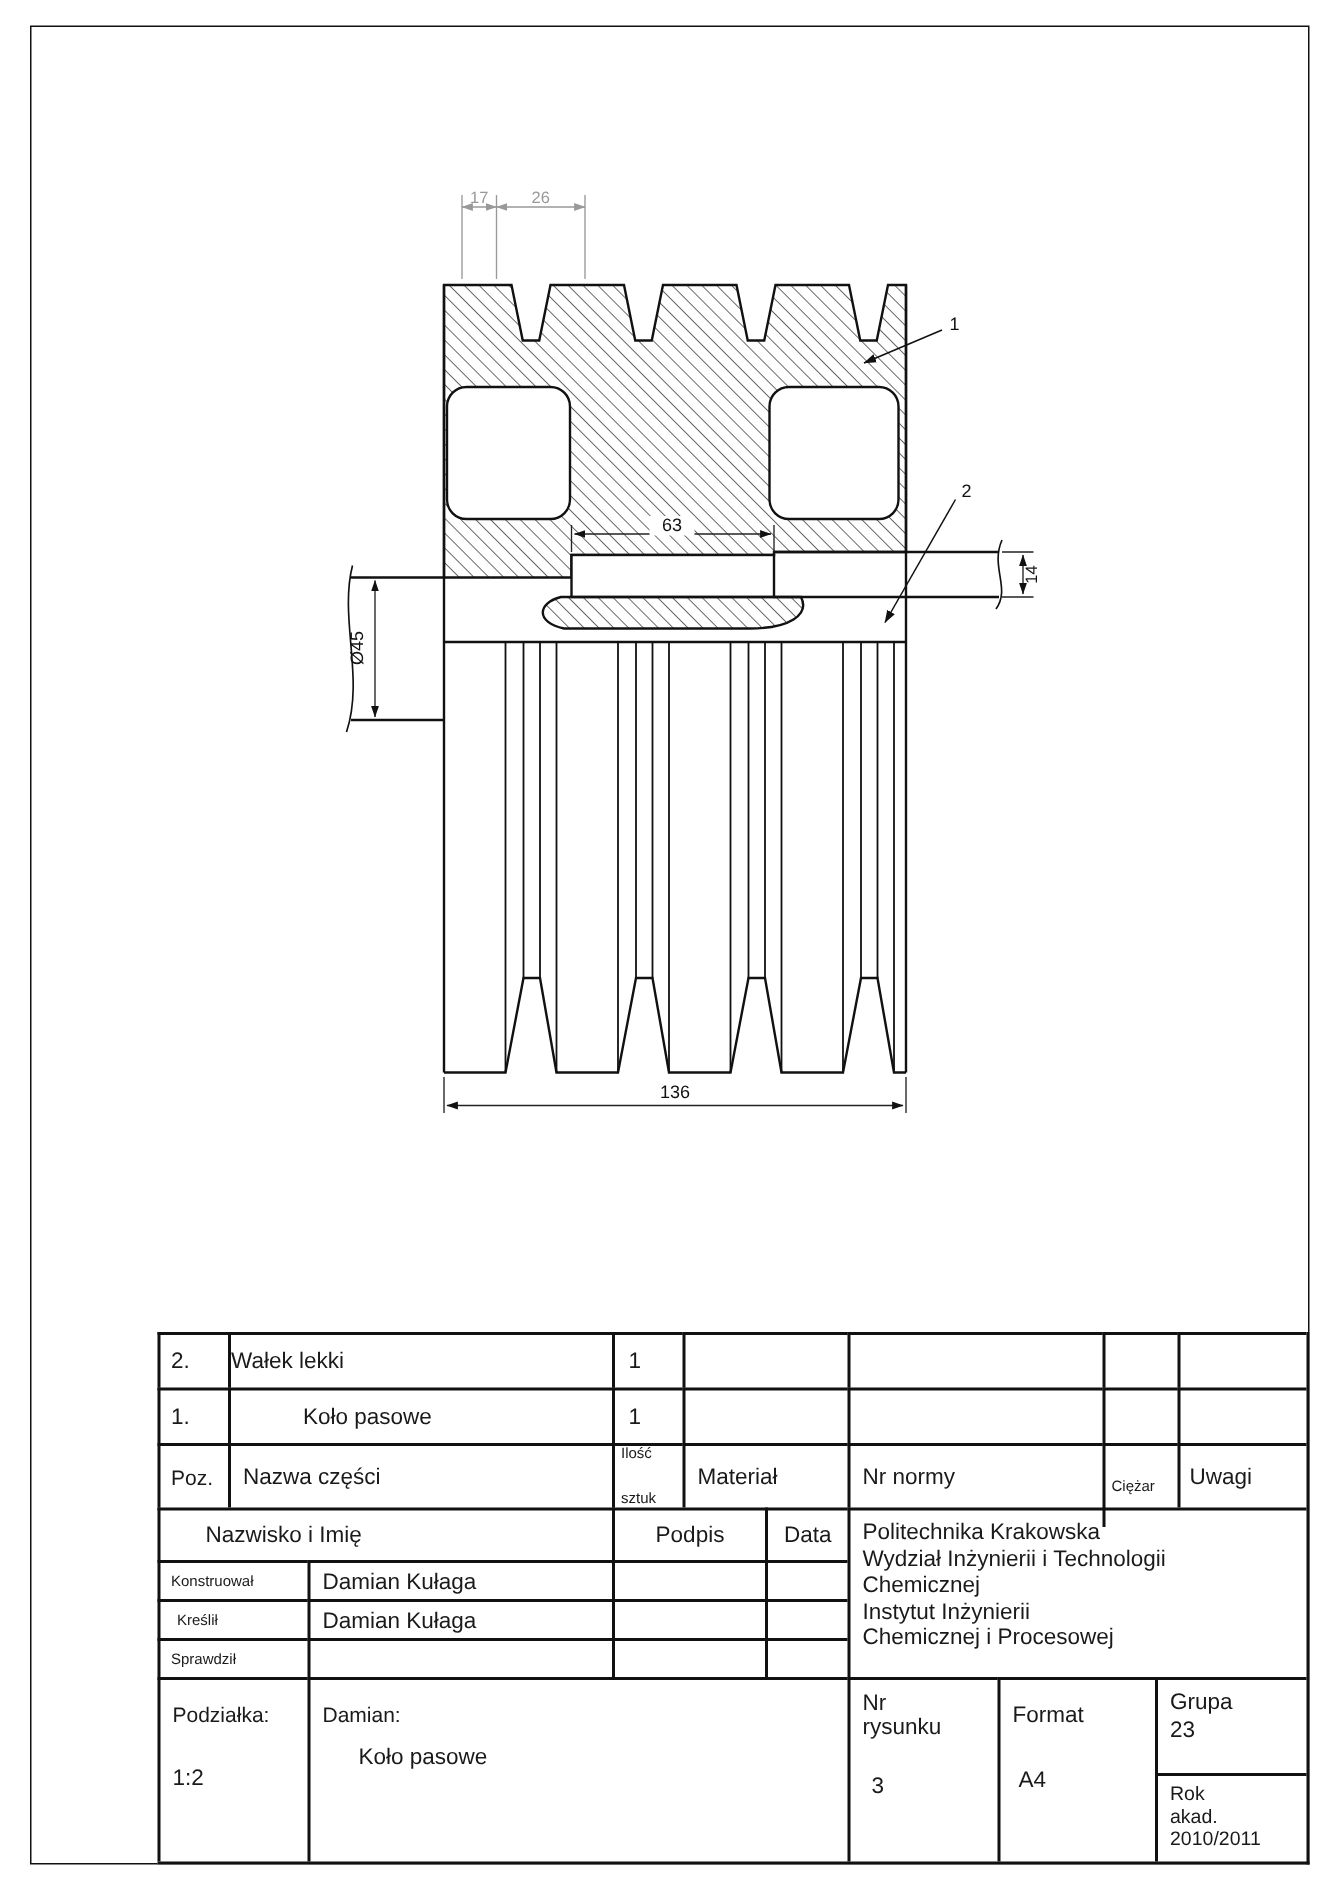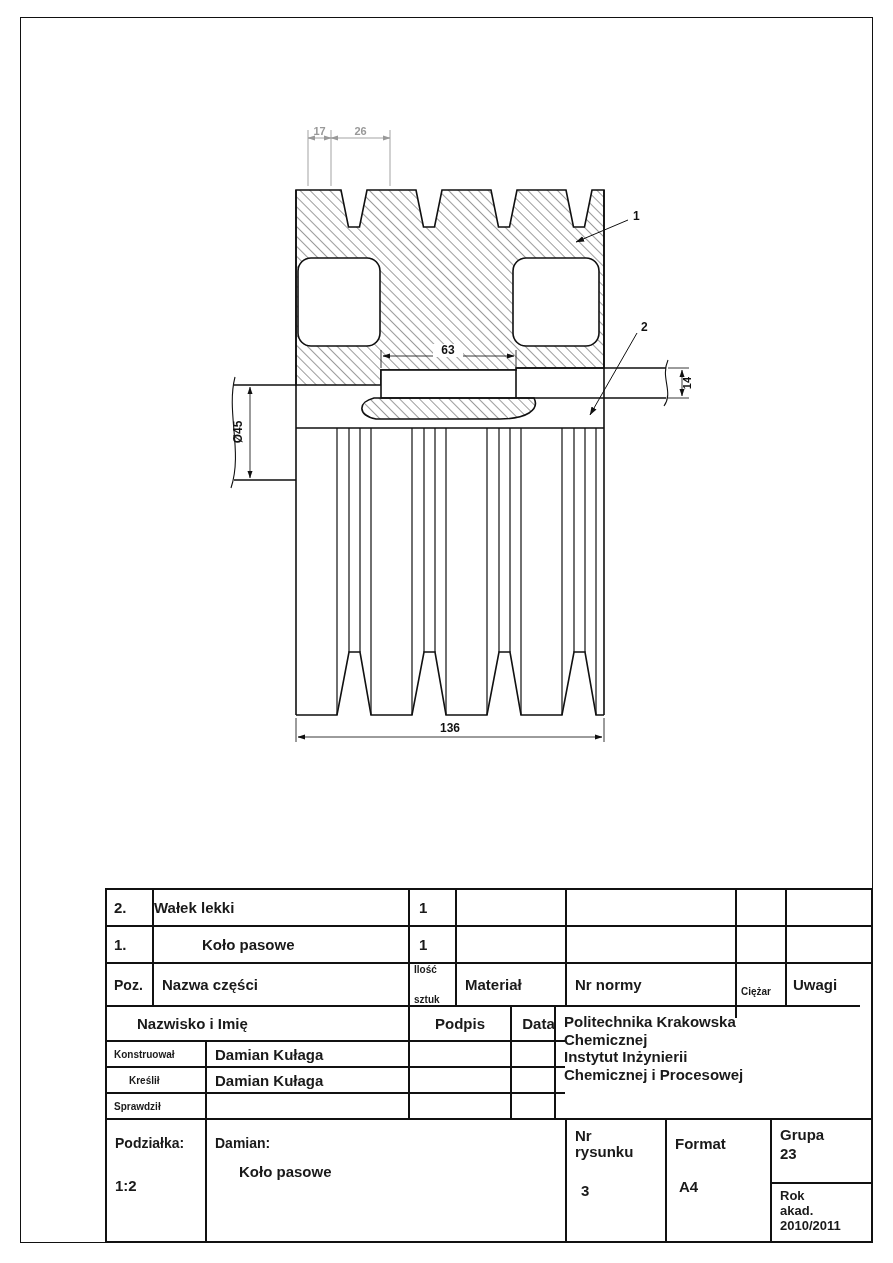--- a/index.html
+++ b/index.html
@@ -1,18 +1,18 @@
 <!DOCTYPE html>
 <html><head>
 <meta charset="utf-8">
 <style>
   * { margin:0; padding:0; box-sizing:border-box; }
   html,body { background:#fff; }
   body { font-family:"Liberation Sans","DejaVu Sans",sans-serif; color:#1a1a1a; }
-  .page { position:relative; width:893px; height:1263px; background:#fff; overflow:hidden;font-weight:bold; }
+  .page { position:relative; width:893px; height:1263px; background:#fff; overflow:hidden; }
   .frame { position:absolute; left:20px; top:17px; width:853px; height:1226px; border:1.5px solid #111; }
   .dwg { position:absolute; left:0; top:0; }
   .tblock { position:absolute; left:105px; top:888px; width:768px; height:355px;
             border-right:2px solid #111; border-bottom:2px solid #111; background:#fff; }
   .c { position:absolute; border-left:2px solid #111; border-top:2px solid #111;
        display:flex; align-items:center; font-size:15px; overflow:hidden; white-space:nowrap; }
   .c.small { font-size:10px; }
   .c.blk { display:block; }
   .ctr { justify-content:center; }
   .inst { font-size:15px; line-height:17.5px; padding:6px 4px 0 8px; white-space:nowrap; }
@@ -126,33 +126,34 @@
     </div>
     <div class="c" style="left:350px;top:74px;width:110px;height:43px;padding-left:8px">Materiał</div>
     <div class="c" style="left:460px;top:74px;width:170px;height:43px;padding-left:8px">Nr normy</div>
     <div class="c small" style="left:630px;top:74px;width:50px;height:56px;padding-left:4px">Ciężar</div>
     <div class="c" style="left:680px;top:74px;width:86px;height:43px;padding-left:6px">Uwagi</div>
 
     <div class="c" style="left:0;top:117px;width:303px;height:35px;padding-left:30px">Nazwisko i Imię</div>
     <div class="c ctr" style="left:303px;top:117px;width:102px;height:35px">Podpis</div>
     <div class="c ctr" style="left:405px;top:117px;width:55px;height:35px">Data</div>
 
-    <div class="c blk inst" style="left:449px;top:117px;width:306px;height:113px">
+    <div class="c blk inst" style="left:460px;top:117px;width:306px;height:113px">
       <div>Politechnika Krakowska</div>
+      <div>Wydział Inżynierii i Technologii</div>
       <div>Chemicznej</div>
       <div>Instytut Inżynierii</div>
       <div>Chemicznej i Procesowej</div>
     </div>
 
     <div class="c small" style="left:0;top:152px;width:100px;height:26px;padding-left:7px">Konstruował</div>
     <div class="c" style="left:100px;top:152px;width:203px;height:26px;padding-left:8px">Damian Kułaga</div>
     <div class="c" style="left:303px;top:152px;width:102px;height:26px"></div>
     <div class="c" style="left:405px;top:152px;width:55px;height:26px"></div>
 
-    <div class="c small" style="left:0;top:178px;width:100px;height:26px;padding-left:22px">Kreślił</div>
+    <div class="c small" style="left:0;top:178px;width:100px;height:26px;padding-left:11px">Kreślił</div>
     <div class="c" style="left:100px;top:178px;width:203px;height:26px;padding-left:8px">Damian Kułaga</div>
     <div class="c" style="left:303px;top:178px;width:102px;height:26px"></div>
     <div class="c" style="left:405px;top:178px;width:55px;height:26px"></div>
 
     <div class="c small" style="left:0;top:204px;width:100px;height:26px;padding-left:7px">Sprawdził</div>
     <div class="c" style="left:100px;top:204px;width:203px;height:26px;padding-left:8px"></div>
     <div class="c" style="left:303px;top:204px;width:102px;height:26px"></div>
     <div class="c" style="left:405px;top:204px;width:55px;height:26px"></div>
 
     <div class="c blk" style="left:0;top:230px;width:100px;height:123px">

